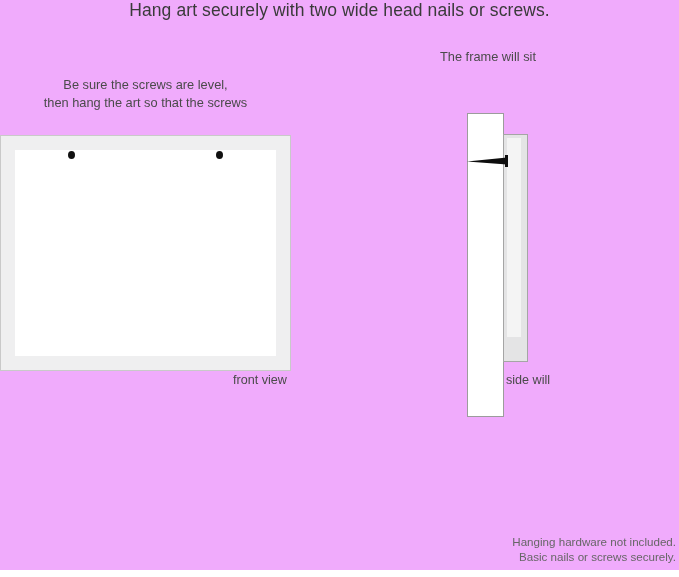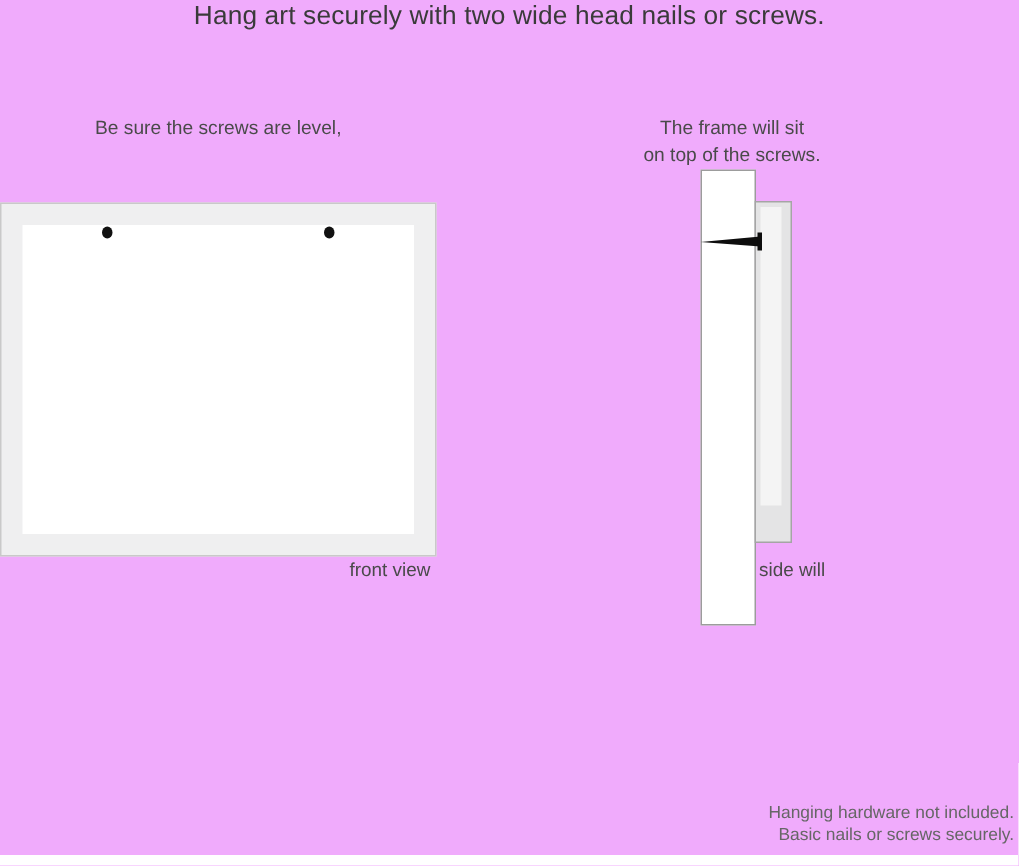--- a/index.html
+++ b/index.html
@@ -42,21 +42,21 @@
     color: #4a4a4a;
     line-height: 17.5px;
   }
   .caption-left {
     left: 0px;
     top: 76px;
     width: 291px;
   }
   .caption-right {
     left: 398px;
-    top: 76px;
+    top: 48px;
     width: 180px;
   }
   .view-label {
     position: absolute;
     font-size: 12.6px;
     font-weight: 300;
     color: #4a4a4a;
     white-space: nowrap;
   }
   .label-front {
@@ -159,25 +159,25 @@
 </style>
 </head>
 <body>
 
 <div id="page">
 
   <div class="headline">Hang art securely with two wide head nails or screws.</div>
 
   <div class="caption caption-left">
     <div>Be sure the screws are level,</div>
+    <div>then hang the art so that the screws</div>
   </div>
 
   <div class="caption caption-right">
     <div>The frame will sit</div>
-    <div>on top of the screws.</div>
   </div>
 
   <div class="front-view">
     <div class="front-mat"></div>
   </div>
   <div class="screw-dot left"></div>
   <div class="screw-dot right"></div>
 
   <div class="view-label label-front">front view</div>
 

